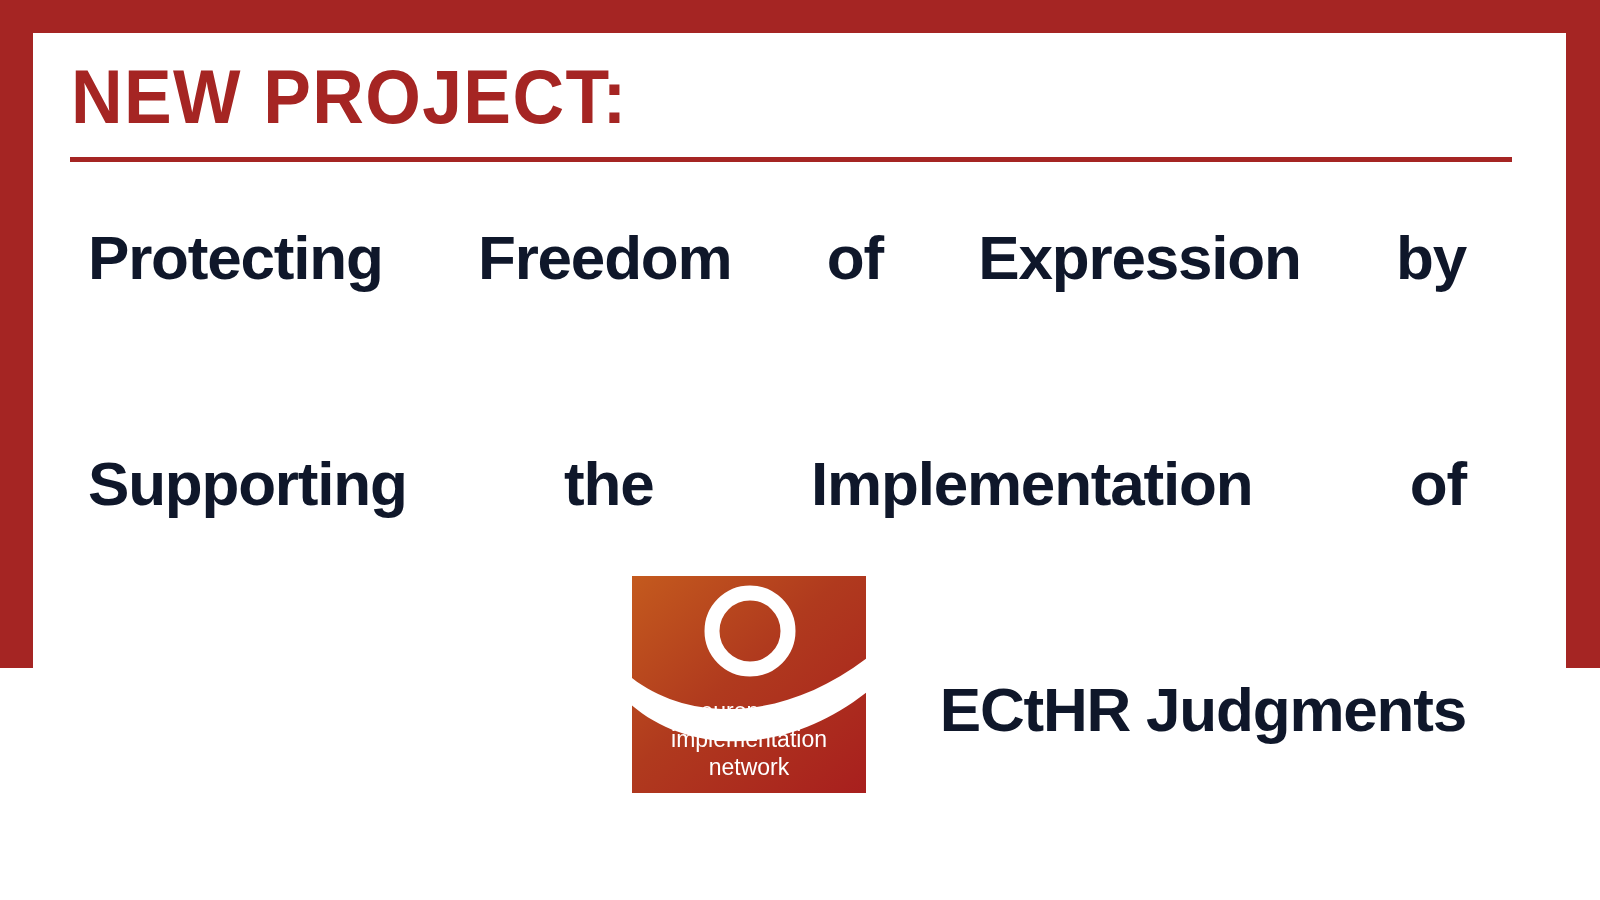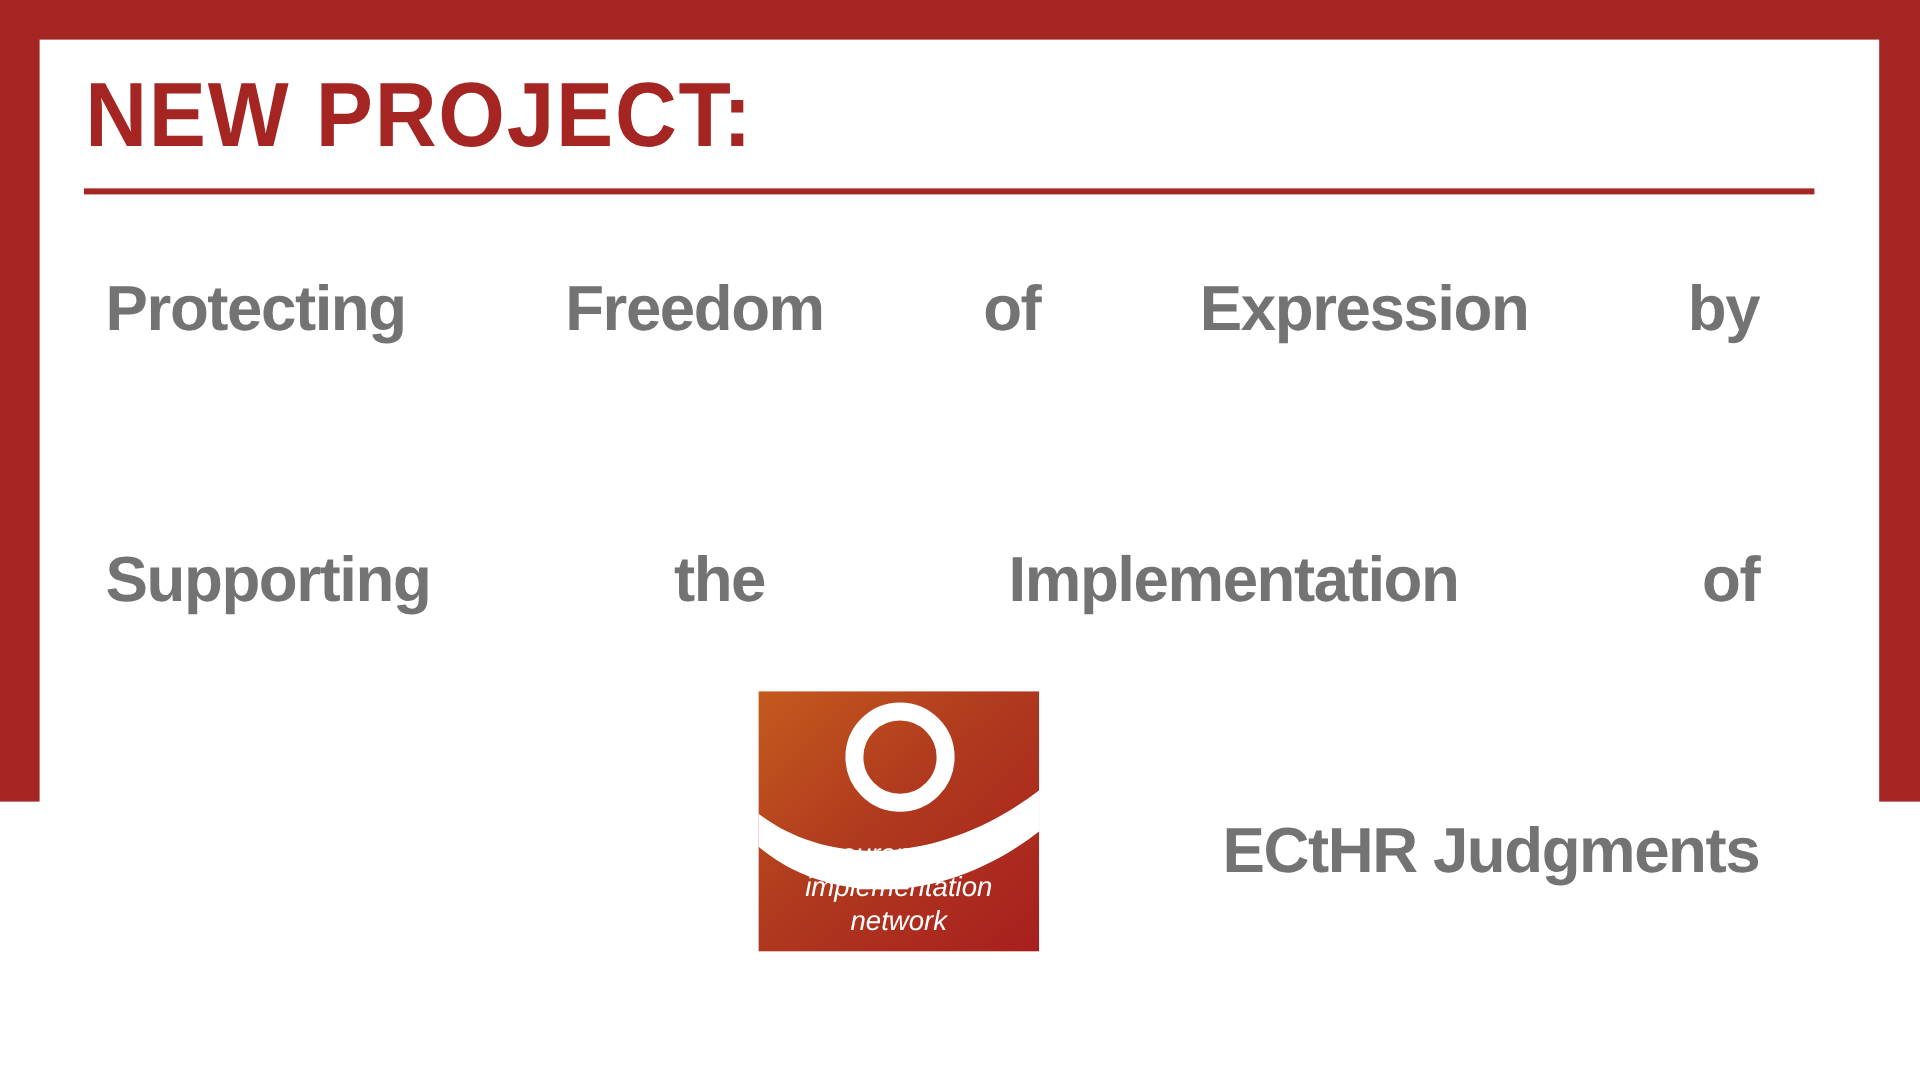--- a/index.html
+++ b/index.html
@@ -60,23 +60,23 @@
   }
 
   
   #headline {
     position: absolute;
     left: 55px;
     top: 168px;
     width: 1378px;
     font-family: "Liberation Sans", sans-serif;
     font-weight: 700;
-    font-size: 53px;
+    font-size: 62px;
     line-height: 113px;
-    color: #737373;
+    color: #0f172a;
     text-align: justify;
     text-justify: inter-word;
     letter-spacing: -1.2px;
   }
   #headline .just-line {
     display: block;
     text-align: justify;
     white-space: normal;
   }
   #headline .just-line::after {
@@ -90,21 +90,20 @@
     text-align: right;
   }
 
   
   #logo {
     position: absolute;
     left: 599px;   
     top: 543px;    
     width: 234px;
     height: 217px;
-    font-style: italic;
   }
   #logo-svg { display: block; width: 234px; height: 217px; }
 
   .logo-text {
     fill: #ffffff;
     font-family: "Liberation Sans", sans-serif;
     font-weight: 400;
     font-size: 23px;
   }
 </style>

